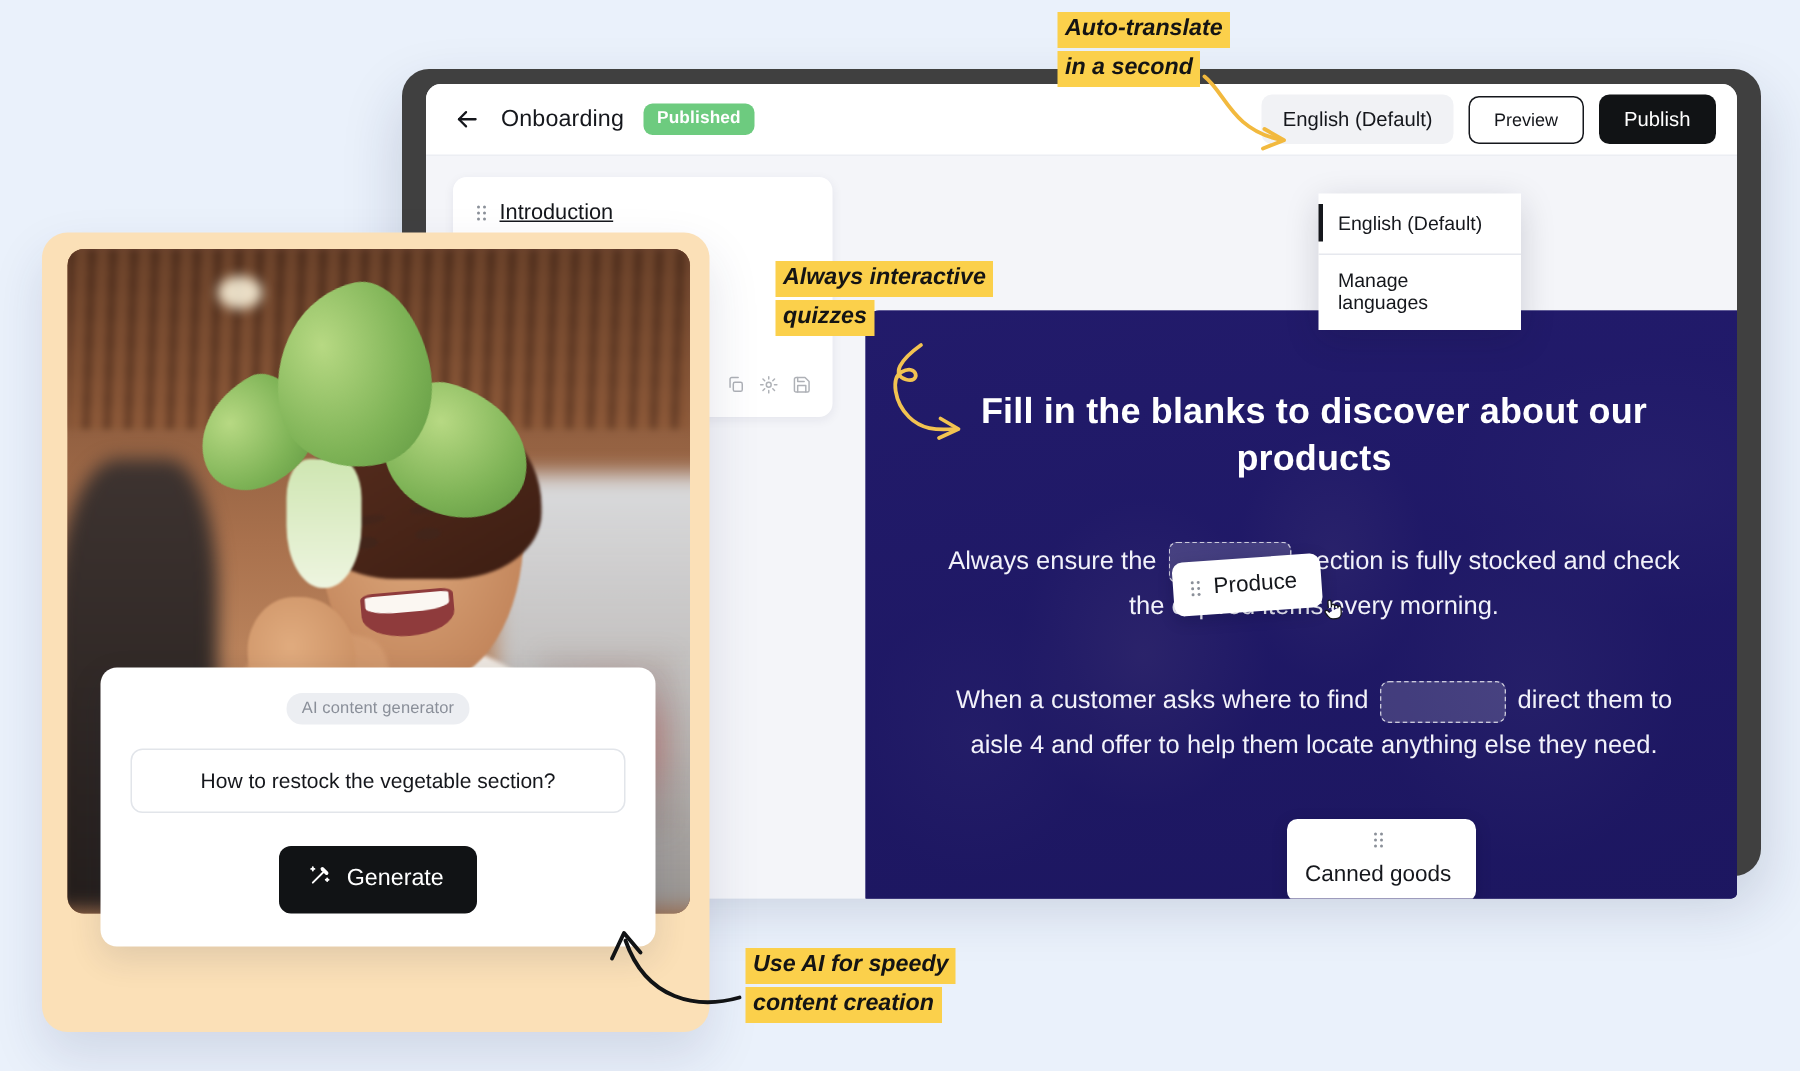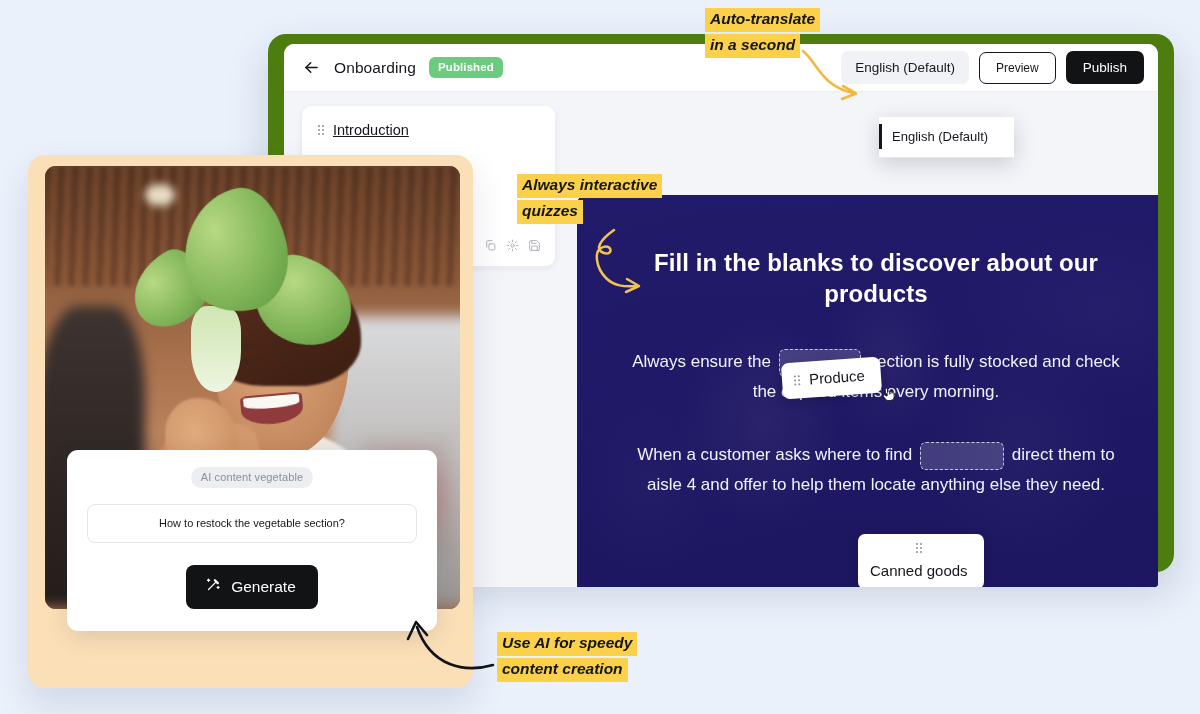--- a/index.html
+++ b/index.html
@@ -6,23 +6,23 @@
   html, body { width: 1200px; height: 714px; overflow: hidden; }
   body {
     background: #eaf1fb;
     font-family: "Liberation Sans", sans-serif;
     position: relative;
   }
 
   
   .device {
     position: absolute;
-    left: 268px; top: 34px;
+    left: 268px; top: 46px;
     width: 906px; height: 538px;
-    background: #4d7c0f;
+    background: #404040;
     border-radius: 18px;
     box-shadow: 0 18px 40px rgba(30,40,80,.18);
   }
   .device-screen {
     position: absolute;
     left: 16px; top: 10px;
     width: 874px; height: 543px;
     background: #f4f5f9;
     border-radius: 10px 10px 4px 4px;
     overflow: hidden;
@@ -428,21 +428,21 @@
     font-size: 11px;
     padding: 4px 10px 5px;
     border-radius: 11px;
     letter-spacing: .1px;
   }
   .ai-input {
     margin-top: 16px;
     border: 1.3px solid #e2e5ea;
     border-radius: 8px;
     padding: 12px 10px 13px;
-    font-size: 11px;
+    font-size: 14px;
     color: #15171c;
     background: #ffffff;
     cursor: text;
   }
   .btn-generate {
     margin-top: 22px;
     display: inline-flex;
     align-items: center;
     gap: 9px;
     background: #111315;
@@ -503,21 +503,21 @@
       </div>
     <div class="ph-arm"></div>
     <div class="ph-hand"></div>
     <div class="leaf-stem"></div>
     <div class="leaf leaf2"></div>
     <div class="leaf leaf3"></div>
     <div class="leaf leaf1"></div>
   </div>
 
   <div class="ai-panel">
-    <div class="ai-badge">AI content vegetable</div>
+    <div class="ai-badge">AI content generator</div>
     <div class="ai-input" placeholder="Ask anything…">How to restock the vegetable section?</div>
     <div class="btn-generate">
       <span>
         <svg width="17" height="17" viewBox="0 0 24 24" fill="none" stroke="#ffffff" stroke-width="1.8" stroke-linecap="round">
           <path d="M5 19 L16 8"></path>
             <path d="M14 6 L18 10" stroke-width="3.4"></path>
           <path d="M5 4.5 v3 M3.5 6 h3"></path>
             <path d="M18.5 15 v2.5 M17.2 16.2 h2.6"></path>
         </svg>
       </span>
@@ -543,20 +543,23 @@
         <div class="btn-preview">Preview</div>
         <div class="btn-publish">Publish</div>
       </div>
     </div>
 
     <div class="lang-menu">
       <div class="lang-item active">
         <span>English (Default)</span>
       </div>
       <div class="lang-divider"></div>
+      <div class="lang-item manage">
+        <span>Manage languages</span>
+      </div>
     </div>
 
     <div class="editor-body">
 
       <div class="card-intro">
         <div class="card-intro-head">
           <span class="drag-dots">
               <i></i>
               <i></i>
               <i></i>

